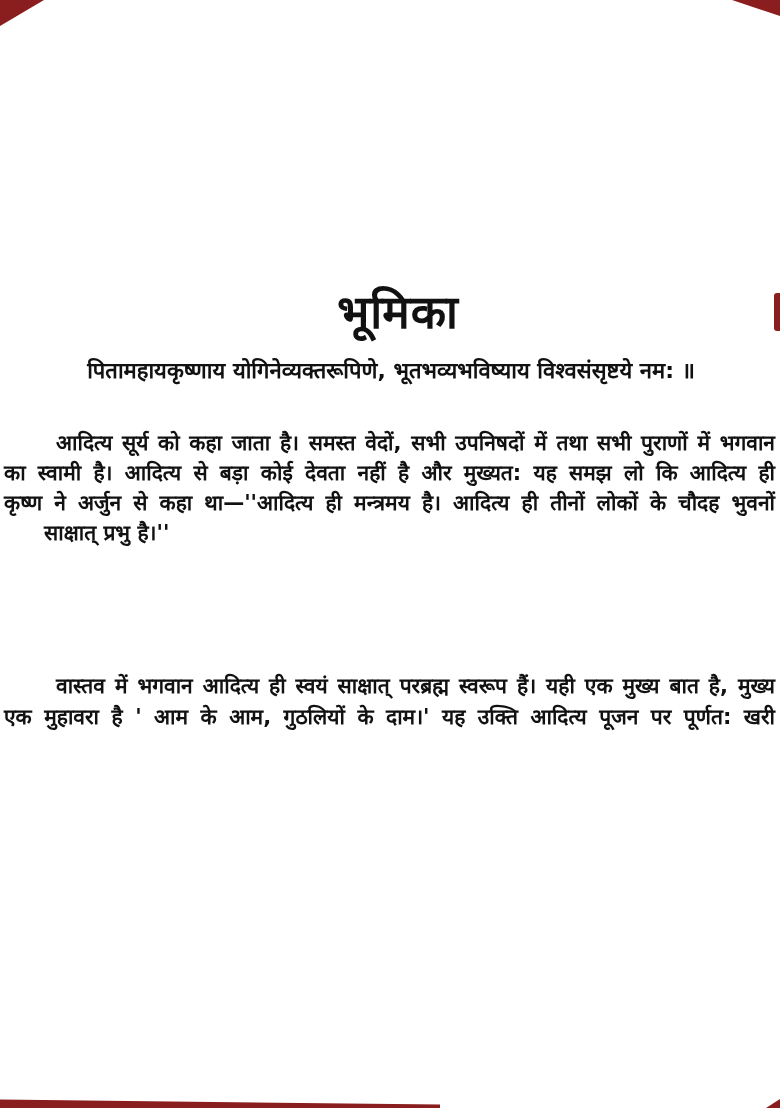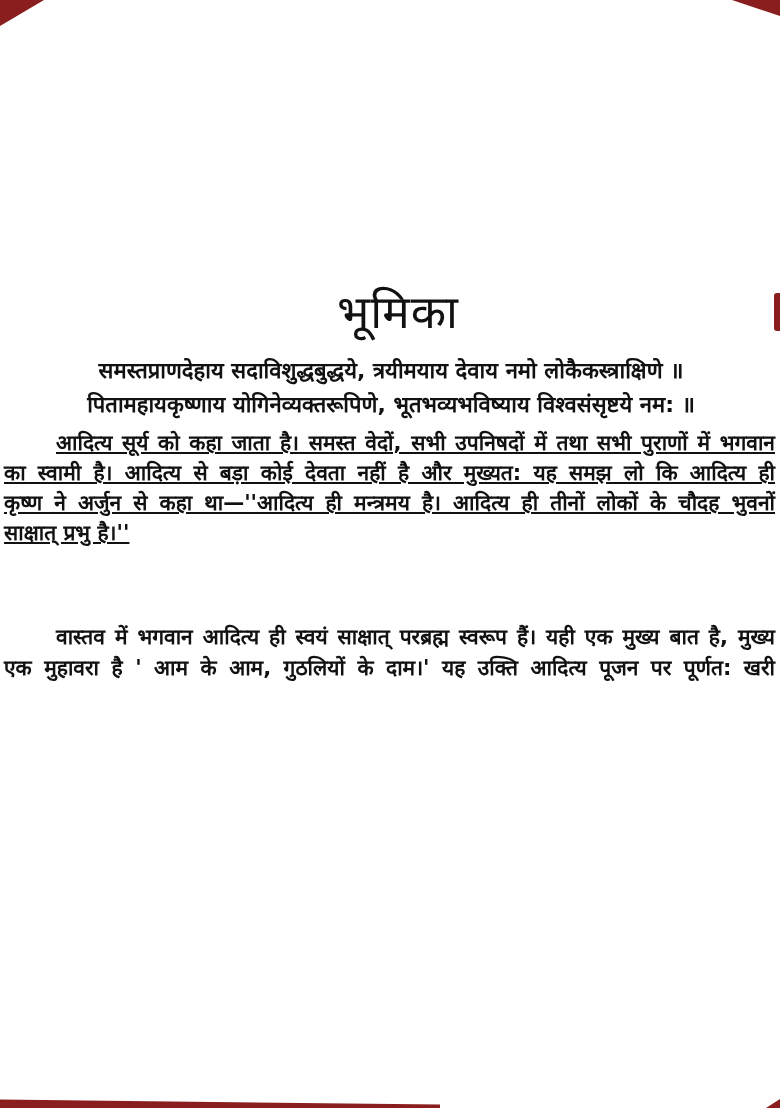--- a/index.html
+++ b/index.html
@@ -39,67 +39,67 @@
     right: 0; bottom: 0; width: 14px; height: 9px;
     clip-path: polygon(100% 0, 100% 100%, 0 100%);
   }
 
   
   .title {
     position: absolute;
     left: 16px; right: 0; top: 286px;
     text-align: center;
     font-size: 46px;
-    font-weight: 400;
+    font-weight: 700;
     letter-spacing: 1px;
     line-height: 52px;
   }
   .invocation {
     position: absolute;
     left: 40px; right: 38px; top: 354px;
     font-size: 22px;
     font-weight: 700;
     line-height: 34px;
     text-align: center;
     white-space: nowrap;
   }
   .body-para {
     position: absolute;
     left: 4px; right: 5px;
     font-size: 21px;
     font-weight: 600;
     line-height: 30px;
   }
-  .para-1 { top: 428px; text-decoration: underline; }
-  .para-2 { top: 622px; line-height: 31px; }
+  .para-1 { top: 428px; }
+  .para-2 { top: 671px; line-height: 31px; }
   .text-line {
     text-align: justify;
     text-align-last: justify;
     white-space: nowrap;
   }
   .text-line.indent { padding-left: 52px; }
   .text-line.last-short {
     text-align-last: left;
+    margin-left: 40px;
   }
 </style>
 </head>
 <body>
 
 <div class="page">
 
   <div class="cover-edge edge-top-left" style="background: rgb(138, 29, 29);"></div>
   <div class="cover-edge edge-top-right" style="background: rgb(138, 29, 29);"></div>
   <div class="cover-edge edge-right-notch" style="background: rgb(138, 29, 29);"></div>
   <div class="cover-edge edge-bottom-strip" style="background: rgb(138, 29, 29);"></div>
   <div class="cover-edge edge-bottom-right" style="background: rgb(138, 29, 29);"></div>
 
   <div class="title">भूमिका</div>
 
   <div class="invocation">
-    <div class="shloka-line">समस्तप्राणदेहाय सदाविशुद्धबुद्धये, त्रयीमयाय देवाय नमो लोकैकस्त्राक्षिणे ॥</div>
     <div class="shloka-line">पितामहायकृष्णाय योगिनेव्यक्तरूपिणे, भूतभव्यभविष्याय विश्वसंसृष्टये नम: ॥</div>
   </div>
 
   <div class="body-para para-1">
     <div class="text-line indent">आदित्य सूर्य को कहा जाता है। समस्त वेदों, सभी उपनिषदों में तथा सभी पुराणों में भगवान</div>
     <div class="text-line">का स्वामी है। आदित्य से बड़ा कोई देवता नहीं है और मुख्यत: यह समझ लो कि आदित्य ही</div>
     <div class="text-line">कृष्ण ने अर्जुन से कहा था—''आदित्य ही मन्त्रमय है। आदित्य ही तीनों लोकों के चौदह भुवनों</div>
     <div class="text-line last-short">साक्षात् प्रभु है।''</div>
   </div>
 

